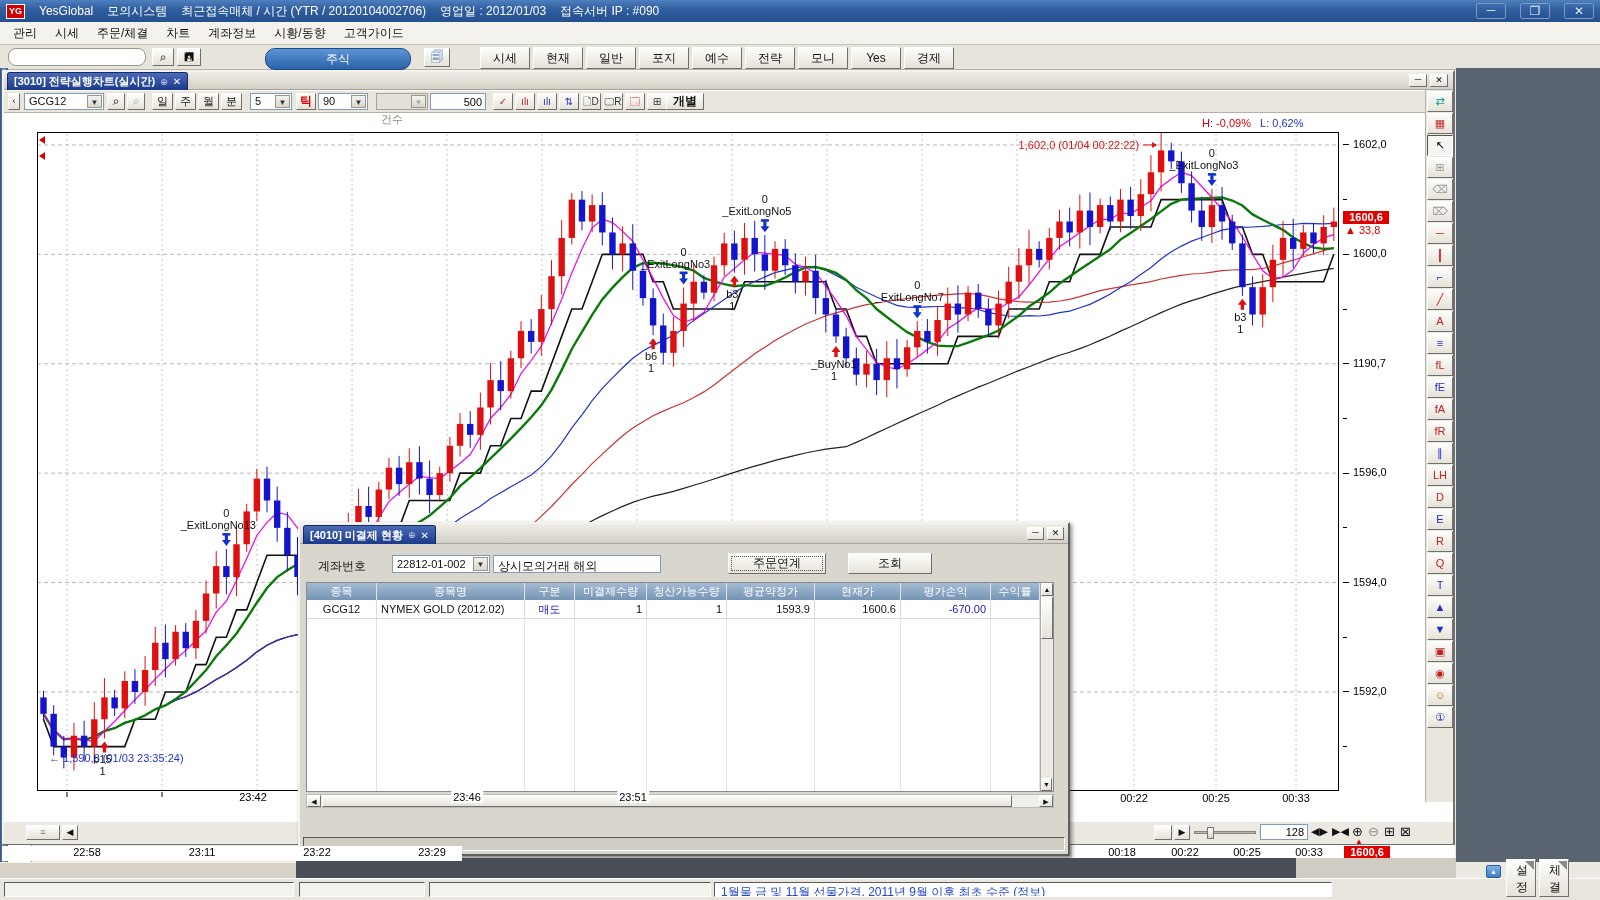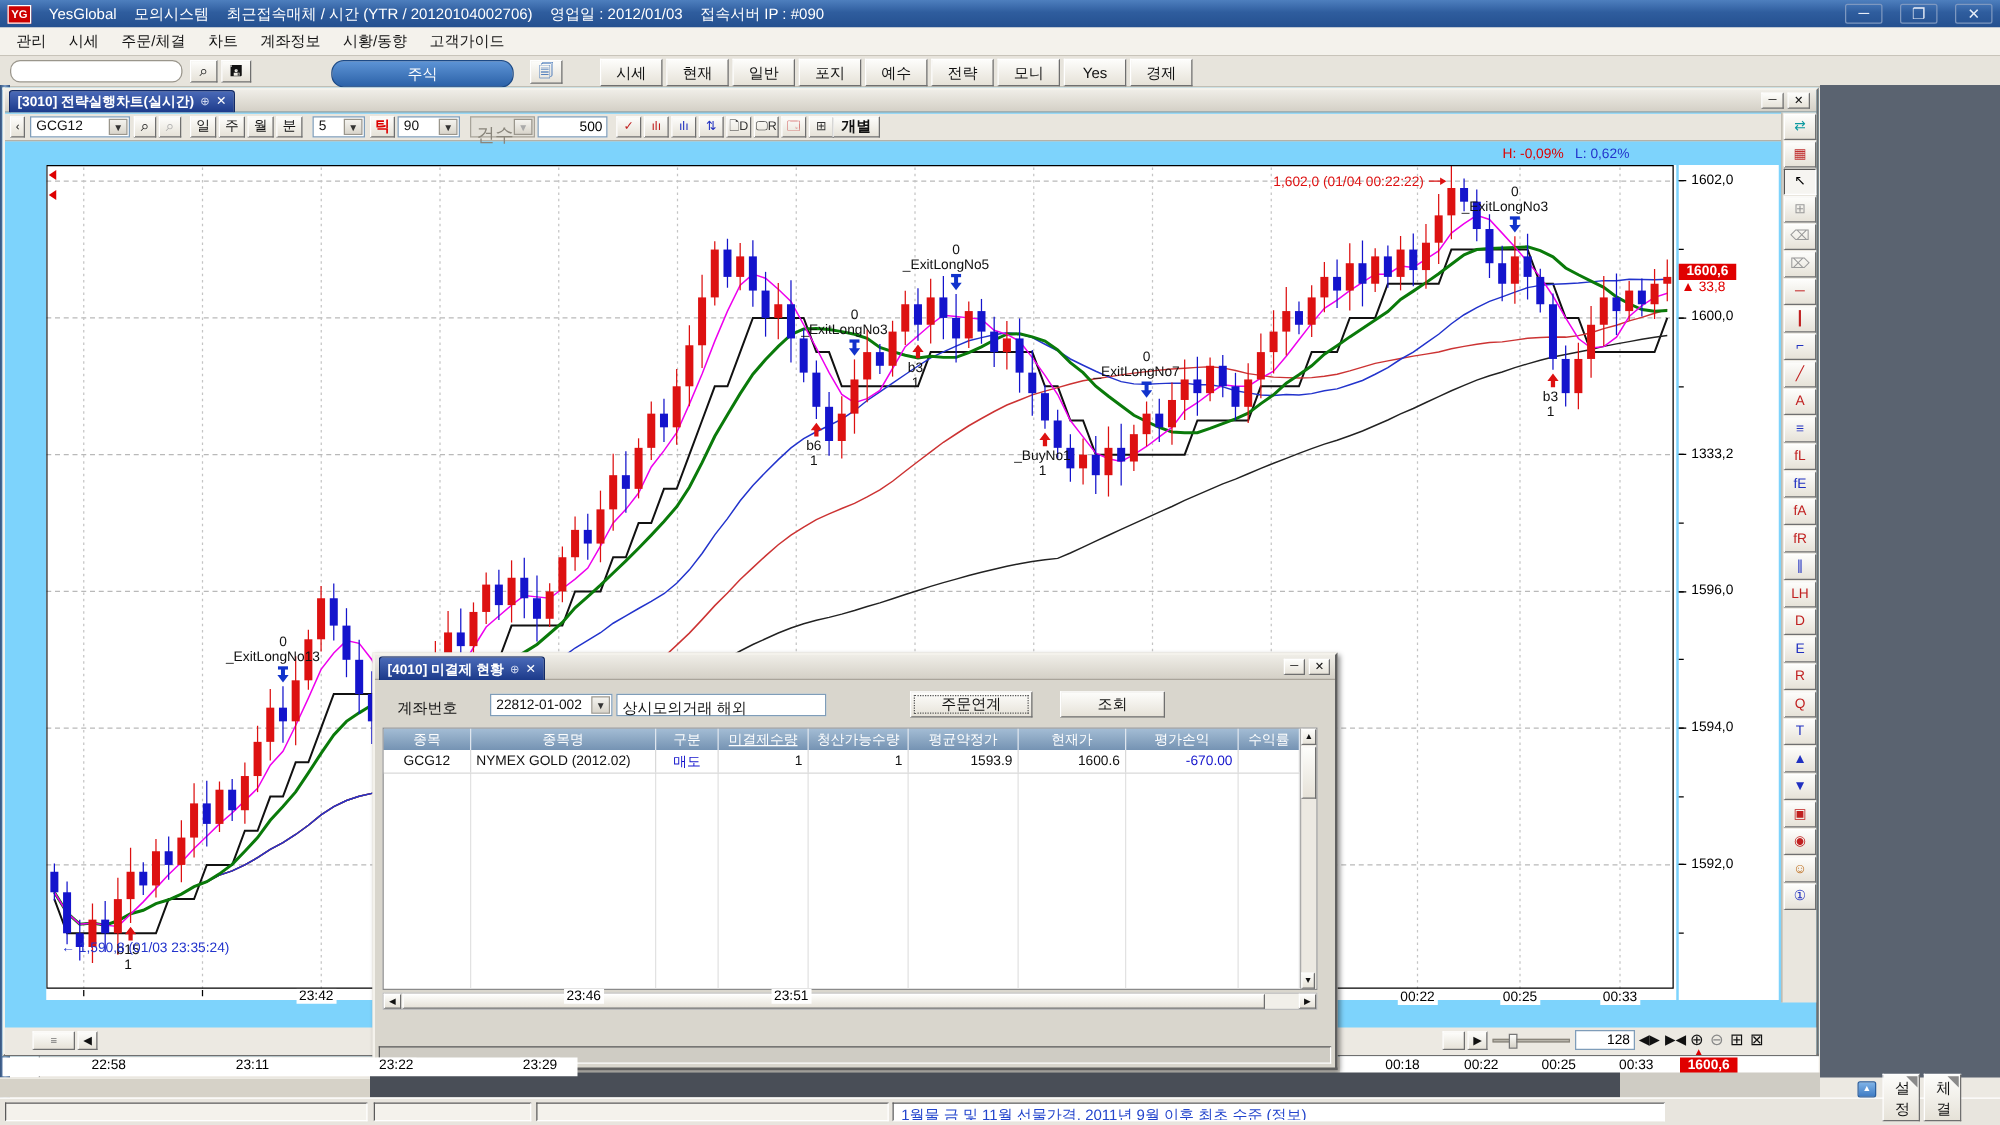--- a/index.html
+++ b/index.html
@@ -66,21 +66,21 @@
     <div class="abs" style="left:1px;top:534px;width:17px;height:12px;background:#d00;color:#fff;font-size:10px;line-height:12px;text-align:center;">16</div>
     <div class="abs" style="left:3px;top:546px;color:#d00;font-size:8px;">▲</div>
   <div style="position: absolute; left: 2px; top: 300px; font-size: 10px;">0,</div>
       <div style="position: absolute; left: 2px; top: 472px; font-size: 10px;">0,</div>
       <div style="position: absolute; left: 2px; top: 552px; font-size: 10px;">15</div>
       <div style="position: absolute; left: 2px; top: 580px; font-size: 10px;">10</div>
       <div style="position: absolute; left: 2px; top: 634px; font-size: 10px;">50</div>
       <div style="position: absolute; left: 2px; top: 708px; font-size: 10px;">0</div>
     </div>
 
-  <div class="abs" style="left:2px;top:70px;width:1453px;height:775px;background:#7dd3fc;border:2px solid;border-color:#f4f2ec #6f6f6f #6f6f6f #f4f2ec;">
+  <div class="abs" style="left:2px;top:70px;width:1453px;height:775px;background:#ffffff;border:2px solid;border-color:#f4f2ec #6f6f6f #6f6f6f #f4f2ec;">
 
     <div class="abs" style="left:0;top:0;width:1449px;height:18px;background:linear-gradient(#efede7,#d4d0c6);border-bottom:1px solid #a9a49a;">
       <div class="wintab abs" style="left:3px;top:0;height:18px;font-size:11px;">
         <span>[3010] 전략실행차트(실시간)</span>
         <span style="font-weight:normal;color:#cfd8ee;font-size:9px;">⊕</span>
         <span style="font-weight:normal;font-size:10px;">✕</span>
       </div>
       <div class="abs btn3d" style="right:26px;top:2px;width:18px;height:13px;line-height:9px;font-size:9px;">─</div>
       <div class="abs btn3d" style="right:5px;top:2px;width:18px;height:13px;line-height:11px;font-size:9px;">✕</div>
     </div>
@@ -97,21 +97,21 @@
       <div class="abs sunken" style="left:246px;top:2px;width:42px;height:17px;">
         <span style="position:absolute;left:4px;top:1px;font-size:11px;">5</span>
         <span class="combo-arrow">▼</span>
       </div>
       <div class="abs btn3d" style="left:292px;top:2px;width:20px;height:17px;line-height:15px;color:#d00;font-weight:bold;">틱</div>
       <div class="abs sunken" style="left:314px;top:2px;width:50px;height:17px;">
         <span style="position:absolute;left:4px;top:1px;font-size:11px;">90</span>
         <span class="combo-arrow">▼</span>
       </div>
       <div class="abs" style="left:372px;top:2px;width:52px;height:17px;background:#e3e0d8;border:1px solid #a8a49a;color:#8a867c;">
-        <span style="position:absolute;left:4px;top:5px;font-size:15px;">건수</span>
+        <span style="position:absolute;left:4px;top:18px;font-size:11px;">건수</span>
         <span class="combo-arrow" style="color:#aaa;">▼</span>
       </div>
       <input class="abs sunken" style="left: 426px; top: 2px; width: 56px; height: 17px; text-align: right; font-size: 11px; padding: 0px 3px;" value="500">
       <div class="abs" id="charticons" style="left:489px;top:2px;height:17px;"><span class="btn3d" style="display: inline-block; width: 20px; height: 17px; line-height: 15px; margin-right: 2px; font-size: 10px; color: rgb(192, 32, 32); overflow: hidden;">✓</span><span class="btn3d" style="display: inline-block; width: 20px; height: 17px; line-height: 15px; margin-right: 2px; font-size: 10px; color: rgb(192, 32, 32); overflow: hidden;">ılı</span><span class="btn3d" style="display: inline-block; width: 20px; height: 17px; line-height: 15px; margin-right: 2px; font-size: 10px; color: rgb(32, 48, 192); overflow: hidden;">ılı</span><span class="btn3d" style="display: inline-block; width: 20px; height: 17px; line-height: 15px; margin-right: 2px; font-size: 10px; color: rgb(32, 48, 192); overflow: hidden;">⇅</span><span class="btn3d" style="display: inline-block; width: 20px; height: 17px; line-height: 15px; margin-right: 2px; font-size: 10px; color: rgb(51, 51, 51); overflow: hidden;">🗋D</span><span class="btn3d" style="display: inline-block; width: 20px; height: 17px; line-height: 15px; margin-right: 2px; font-size: 10px; color: rgb(51, 51, 51); overflow: hidden;">🖵R</span><span class="btn3d" style="display: inline-block; width: 20px; height: 17px; line-height: 15px; margin-right: 2px; font-size: 10px; color: rgb(192, 32, 32); overflow: hidden;">🗔</span><span class="btn3d" style="display: inline-block; width: 20px; height: 17px; line-height: 15px; margin-right: 2px; font-size: 10px; color: rgb(51, 51, 51); overflow: hidden;">⊞</span></div>
       <div class="abs btn3d" style="left:662px;top:2px;width:38px;height:17px;line-height:15px;font-weight:bold;">개별</div>
     </div>
 
     <div class="abs" style="left:1150px;top:45px;font-size:11px;white-space:nowrap;">
       <span style="color:#d00;margin-left:48px;">H: -0,09%</span>&nbsp;&nbsp;
       <span style="color:#2233cc;">L: 0,62%</span>
@@ -462,21 +462,21 @@
           <line x1="1179" y1="660" x2="1179" y2="665" stroke="#000"></line>
           <line x1="1259" y1="660" x2="1259" y2="665" stroke="#000"></line>
         </svg></div>
 
     <div class="abs" id="priceaxis" style="left:1339px;top:60px;width:80px;height:668px;background:#fff;font-size:11px;">
         <div style="position: absolute; left: 0px; top: 12.44px; width: 6px; height: 1px; background: rgb(0, 0, 0);"></div>
         <div class="axlabel" style="left: 10px; top: 5.94px;">1602,0</div>
         <div style="position: absolute; left: 0px; top: 121.84px; width: 6px; height: 1px; background: rgb(0, 0, 0);"></div>
         <div class="axlabel" style="left: 10px; top: 115.34px;">1600,0</div>
         <div style="position: absolute; left: 0px; top: 231.24px; width: 6px; height: 1px; background: rgb(0, 0, 0);"></div>
-        <div class="axlabel" style="left: 10px; top: 224.74px;">1333,2</div>
+        <div class="axlabel" style="left: 10px; top: 224.74px;">1190,7</div>
         <div style="position: absolute; left: 0px; top: 340.64px; width: 6px; height: 1px; background: rgb(0, 0, 0);"></div>
         <div class="axlabel" style="left: 10px; top: 334.14px;">1596,0</div>
         <div style="position: absolute; left: 0px; top: 450.04px; width: 6px; height: 1px; background: rgb(0, 0, 0);"></div>
         <div class="axlabel" style="left: 10px; top: 443.54px;">1594,0</div>
         <div style="position: absolute; left: 0px; top: 559.44px; width: 6px; height: 1px; background: rgb(0, 0, 0);"></div>
         <div class="axlabel" style="left: 10px; top: 552.94px;">1592,0</div>
         <div style="position: absolute; left: 0px; top: 614.14px; width: 4px; height: 1px; background: rgb(0, 0, 0);"></div>
         <div style="position: absolute; left: 0px; top: 559.44px; width: 4px; height: 1px; background: rgb(0, 0, 0);"></div>
         <div style="position: absolute; left: 0px; top: 504.74px; width: 4px; height: 1px; background: rgb(0, 0, 0);"></div>
         <div style="position: absolute; left: 0px; top: 450.04px; width: 4px; height: 1px; background: rgb(0, 0, 0);"></div>
@@ -594,21 +594,21 @@
       <span style="position:absolute;left:4px;top:2px;font-size:12px;">상시모의거래 해외</span>
     </div>
     <div class="abs btn3d" style="left:428px;top:29px;width:98px;height:21px;line-height:19px;font-size:12px;outline:1px dotted #555;outline-offset:-4px;">주문연계</div>
     <div class="abs btn3d" style="left:548px;top:29px;width:84px;height:21px;line-height:19px;font-size:12px;">조회</div>
 
     <div class="abs" style="left:6px;top:58px;width:748px;height:210px;background:#fff;border:1px solid #8a8a8a;">
       <div class="abs" id="tblhead" style="left:0;top:0;width:733px;height:17px;background:linear-gradient(#a3bcd4,#7593b3);display:flex;">
           <div class="hdrcell" style="width: 70px; flex: 0 0 auto;">종목</div>
           <div class="hdrcell" style="width: 148px; flex: 0 0 auto;">종목명</div>
           <div class="hdrcell" style="width: 50px; flex: 0 0 auto;">구분</div>
-          <div class="hdrcell" style="width: 72px; flex: 0 0 auto; text-decoration: underline;">미결제수량</div>
+          <div class="hdrcell" style="width: 72px; flex: 0 0 auto;">미결제수량</div>
           <div class="hdrcell" style="width: 80px; flex: 0 0 auto;">청산가능수량</div>
           <div class="hdrcell" style="width: 88px; flex: 0 0 auto;">평균약정가</div>
           <div class="hdrcell" style="width: 86px; flex: 0 0 auto;">현재가</div>
           <div class="hdrcell" style="width: 90px; flex: 0 0 auto;">평가손익</div>
           <div class="hdrcell" style="width: 49px; flex: 0 0 auto;">수익률</div>
         </div>
       <div class="abs" id="tblrow" style="left:0;top:17px;width:733px;height:18px;background:#fff;display:flex;">
           <div class="rowcell" style="width: 70px; flex: 0 0 auto; justify-content: center; color: rgb(17, 17, 17);">GCG12</div>
           <div class="rowcell" style="width: 148px; flex: 0 0 auto; justify-content: flex-start; color: rgb(17, 17, 17);">NYMEX GOLD (2012.02)</div>
           <div class="rowcell" style="width: 50px; flex: 0 0 auto; justify-content: center; color: rgb(20, 20, 204);">매도</div>

